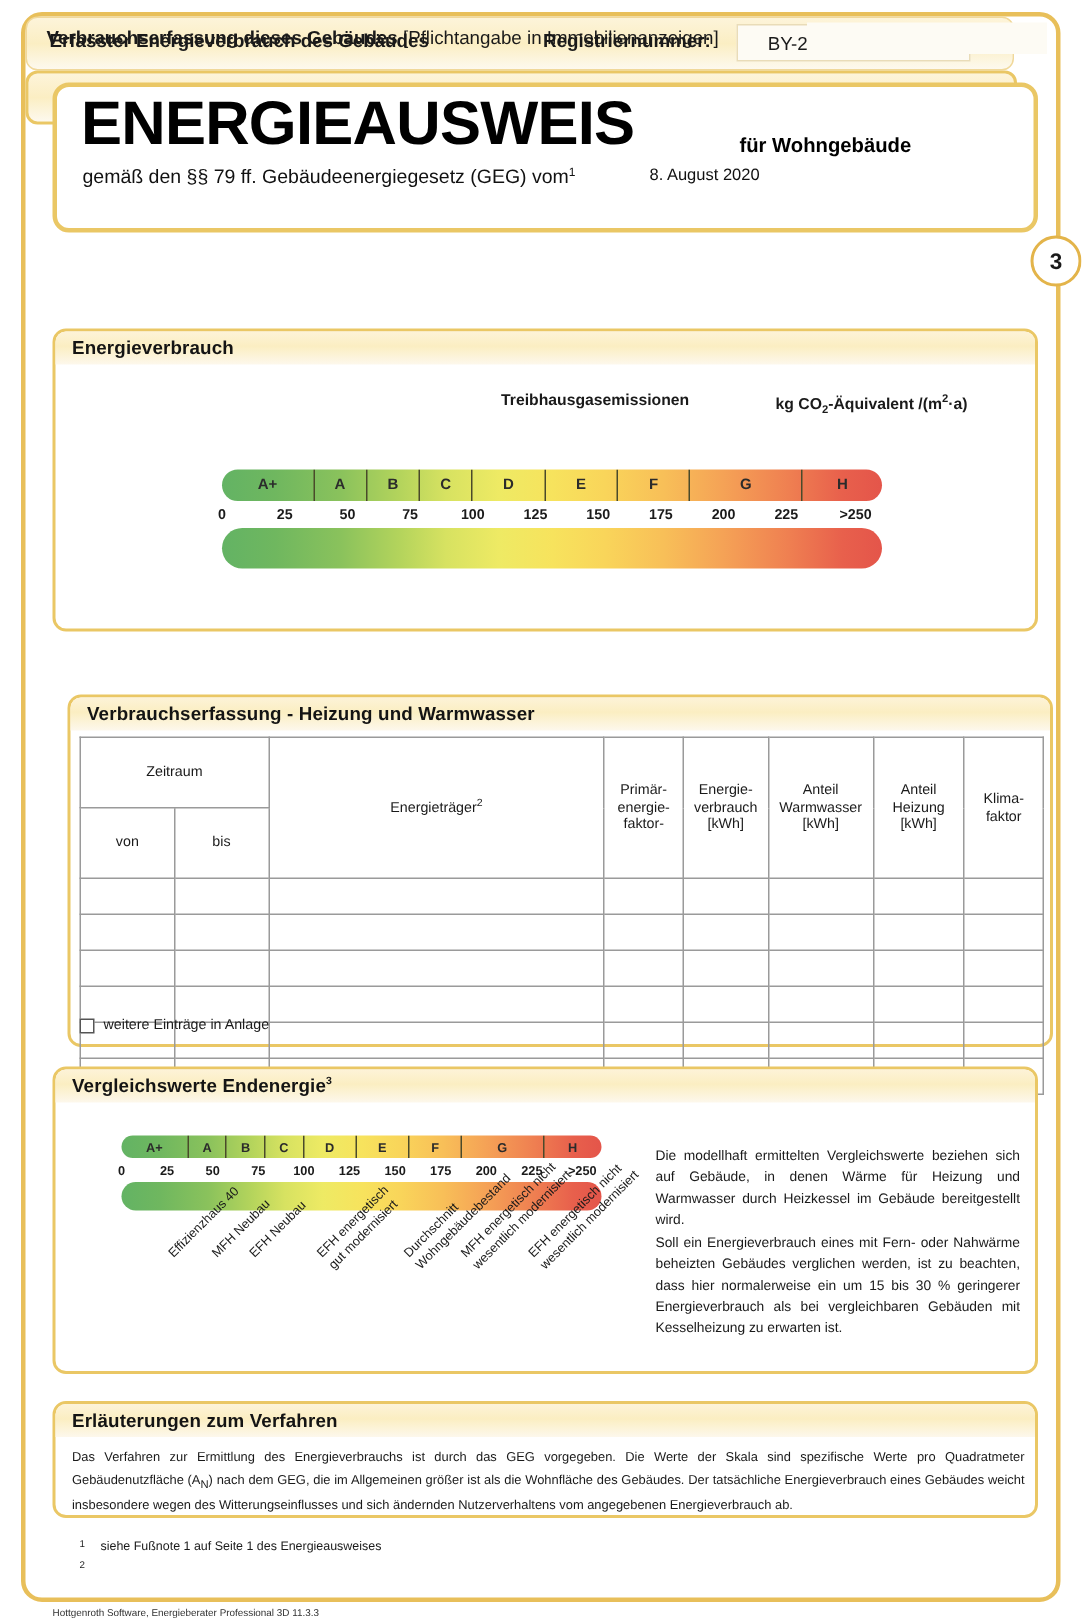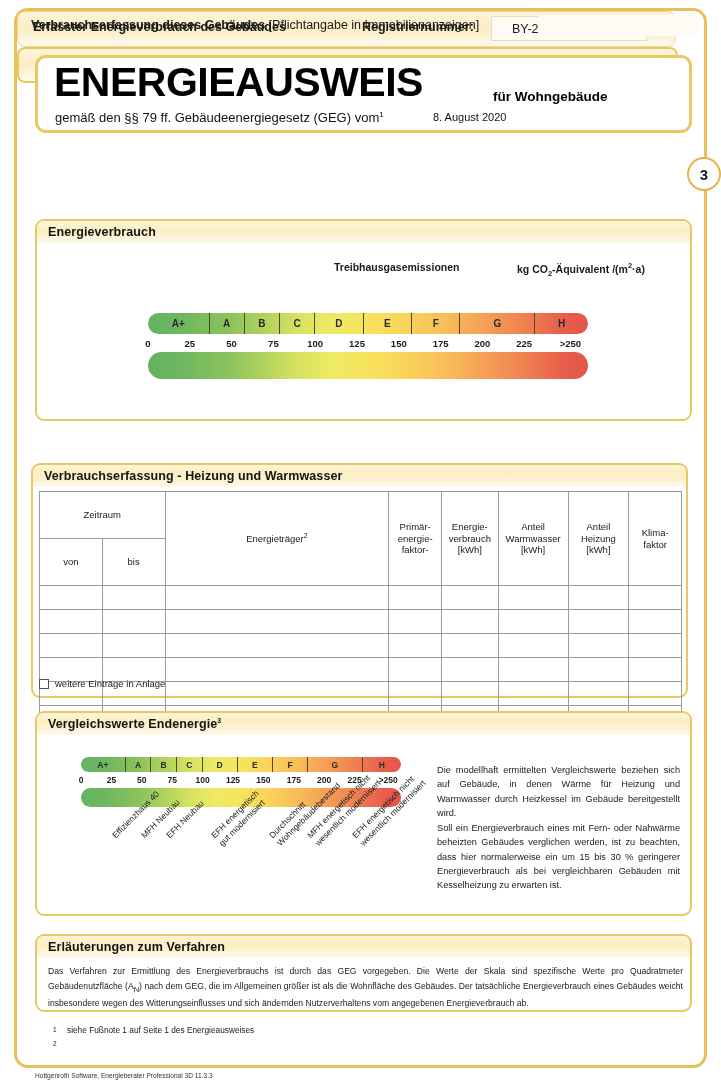--- a/index.html
+++ b/index.html
@@ -45,21 +45,21 @@
     border-radius: 7px 7px 0 0;
     font-weight: bold;
     font-size: 12.5px;
     color: #141414;
     padding: 4px 0 4px 11px;
     letter-spacing: .1px;
   }
 
   
   #title-block {
-    left: 18px; top: 44px; width: 657px; height: 78px;
+    left: 18px; top: 44px; width: 657px; height: 100px;
     border-width: 3px;
     border-radius: 11px;
     padding-left: 16px;
   }
   #title-main {
     position: absolute;
     left: 16px; top: 4px;
     font-size: 41px;
     font-weight: bold;
     letter-spacing: -0.5px;
@@ -182,21 +182,21 @@
     position: absolute; left: 14px; top: 7px; font-size: 12.5px;
   }
   #endenergie-text b { font-weight: bold; }
   #endenergie-value-box {
     position: absolute; right: 6px; top: 4px;
     width: 160px; height: 21px;
     background: #fdfbf4;
   }
 
   
-  #table-panel { left: 14px; top: 452px; width: 657px; height: 235px; }
+  #table-panel { left: 28px; top: 452px; width: 657px; height: 235px; }
   #table-wrap { position: absolute; left: 6px; top: 26px; width: 549px; }
   table.data {
     border-collapse: collapse;
     width: 643px;
     table-layout: fixed;
   }
   table.data th, table.data td {
     border: 1px solid #9a9a9a;
     font-weight: normal;
     font-size: 9.5px;

